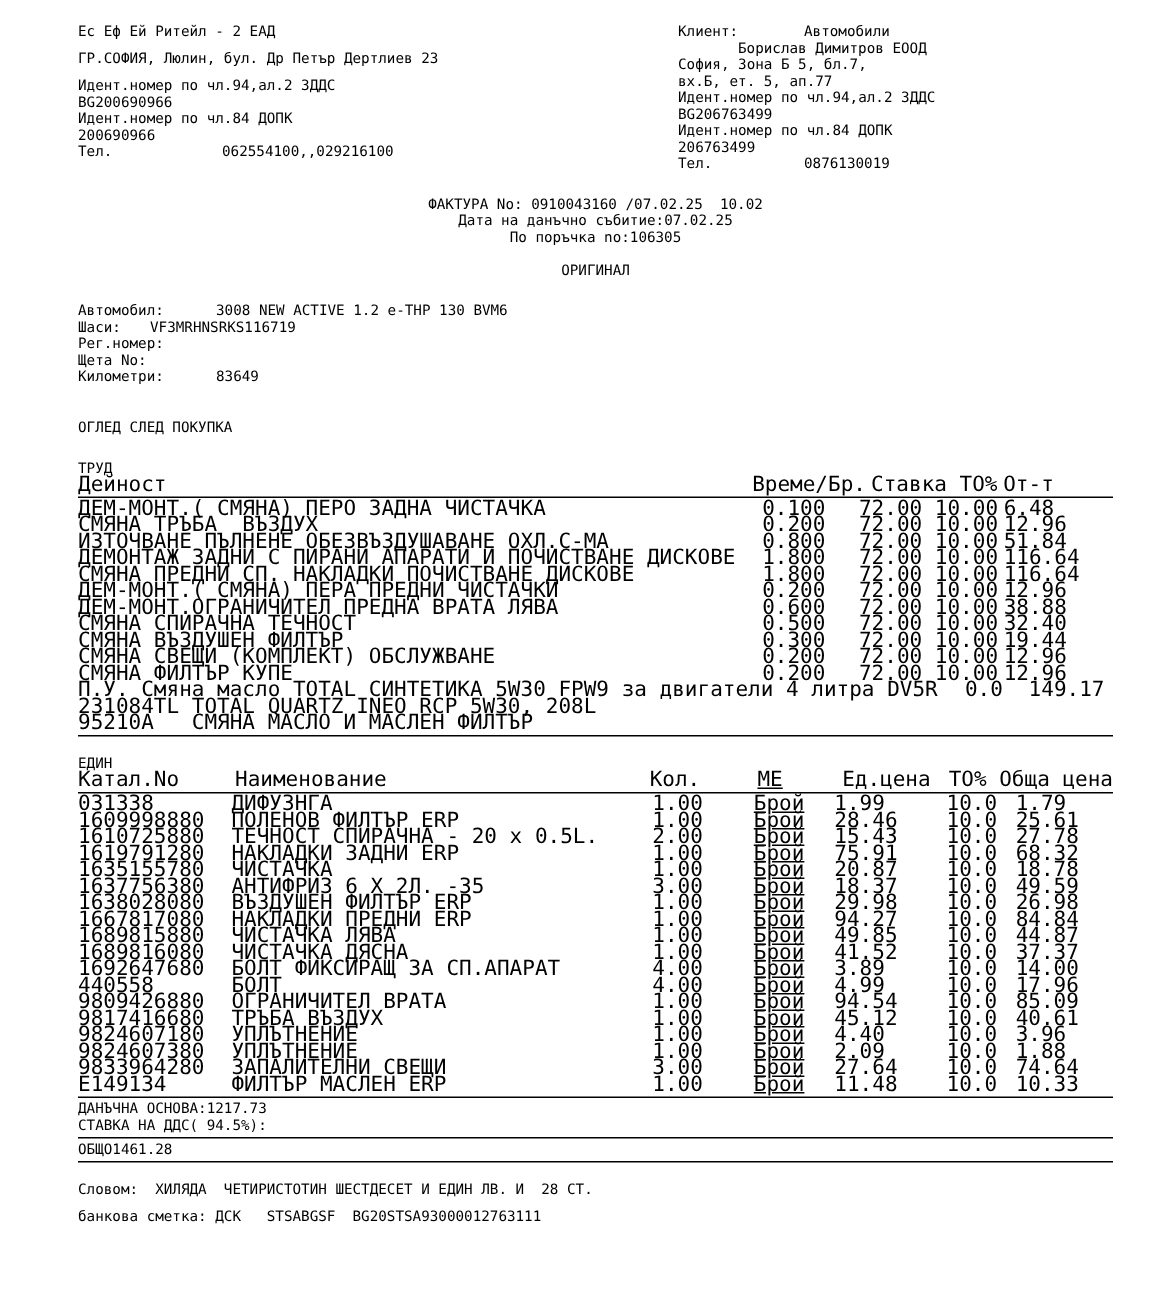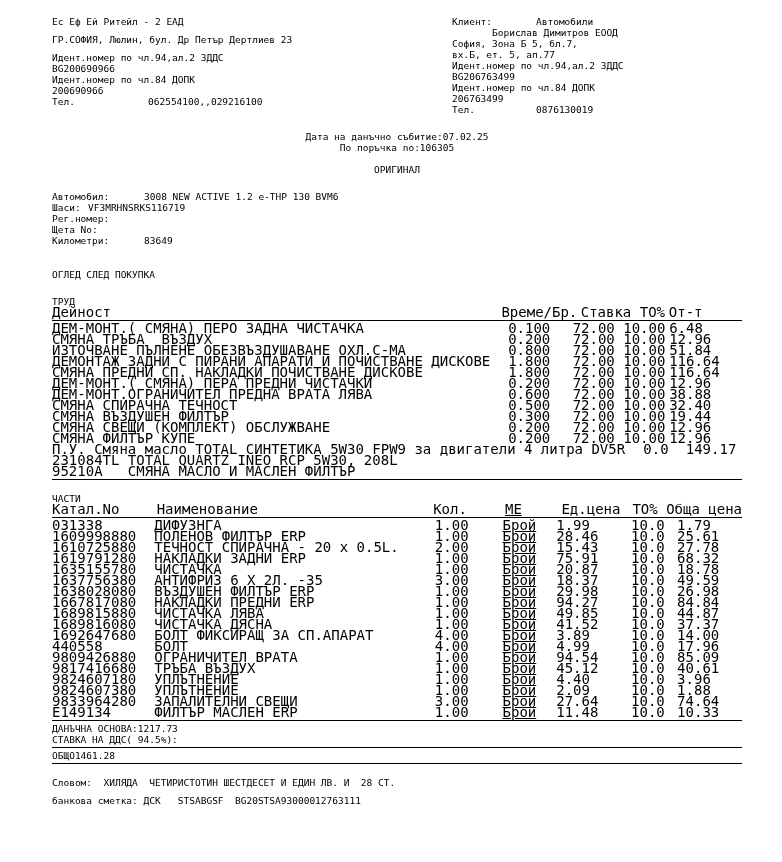--- a/index.html
+++ b/index.html
@@ -117,35 +117,36 @@
         <div class="row">
           <div class="line" style="width:84px">Тел.</div>
           <div class="line">0876130019</div>
         </div>
       </div>
     </div>
 
     <div class="gap-l"></div>
 
     <div class="center">
+      <div class="line">ФАКТУРА No: 0910043160 /07.02.25  10.02</div>
       <div class="line">Дата на данъчно събитие:07.02.25</div>
       <div class="line">По поръчка no:106305</div>
       <div class="gap-m"></div>
       <div class="line">ОРИГИНАЛ</div>
     </div>
 
     <div class="gap-l"></div>
 
     <div>
       <div class="row">
         <div class="line" style="width:92px">Автомобил:</div>
         <div class="line">3008 NEW ACTIVE 1.2 e-THP 130 BVM6</div>
       </div>
       <div class="row">
-        <div class="line" style="width:36px">Шаси:</div>
+        <div class="line" style="width:48px">Шаси:</div>
         <div class="line">VF3MRHNSRKS116719</div>
       </div>
       <div class="row">
         <div class="line" style="width:92px">Рег.номер:</div>
         <div class="line"></div>
       </div>
       <div class="row">
         <div class="line" style="width:92px">Щета No:</div>
         <div class="line"></div>
       </div>
@@ -265,21 +266,21 @@
             <td></td>
             <td></td>
       </tr>
     </tbody>
       </table>
 
     <div class="hr"></div>
 
     <div class="gap-m"></div>
 
-    <div class="line">ЧАСТИ</div>
+    <div class="line">ЕДИН</div>
     <table class="doc">
       <tbody>
           <tr>
         <td class="p-cat">Катал.No</td>
         <td class="p-name">Наименование</td>
         <td class="p-qty num">Кол.</td>
         <td class="p-me" style="padding-left:14px">МЕ</td>
         <td class="p-unit num">Ед.цена</td>
         <td class="p-vat num" colspan="2" style="width:122px">ТО% Обща цена</td>
       </tr>

